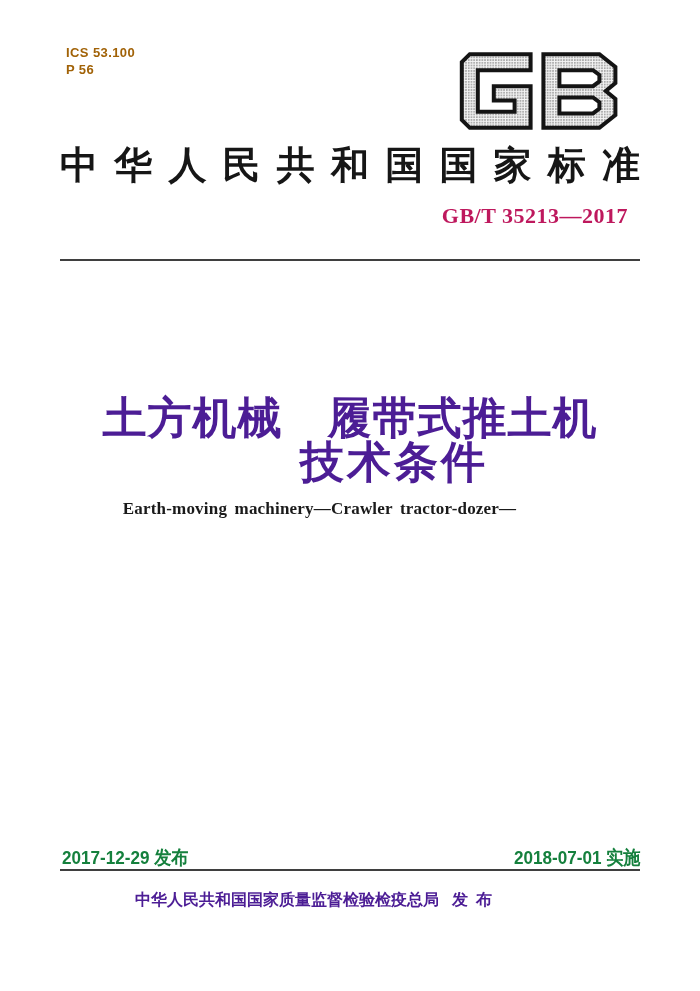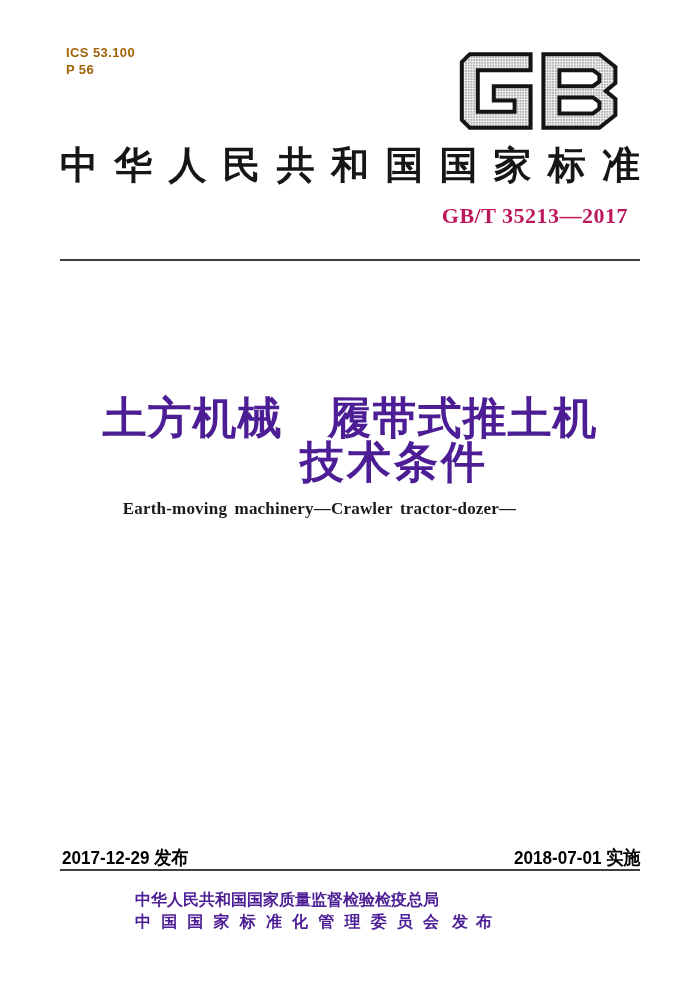--- a/index.html
+++ b/index.html
@@ -59,21 +59,21 @@
     word-spacing: 3px; letter-spacing: 0.2px;
   }
   .title-en-1 { top: 499px; }
   .title-en-2 { top: 524px; }
 
   
   .dates-row {
     position: absolute; left: 62px; top: 845px; width: 578px;
     display: flex; justify-content: space-between; align-items: baseline;
     font-family: "Liberation Sans", "DejaVu Sans", sans-serif;
-    font-weight: 700; font-size: 19px; color: #000000;
+    font-weight: 700; font-size: 19px; color: #15803d;
   }
   .date-issue   { transform: scaleX(0.9); transform-origin: left center; }
   .date-implement { transform: scaleX(0.9); transform-origin: right center; }
 
   
   .issuer-block {
     position: absolute; left: 135px; top: 889px;
     display: flex; align-items: flex-end; gap: 13px;
     font-weight: 700; font-size: 16px; color: #4c1d95;
   }
@@ -125,18 +125,17 @@
   <div class="dates-row">
     <span class="date-issue">2017-12-29 发布</span>
     <span class="date-implement">2018-07-01 实施</span>
   </div>
 
   <div class="rule rule-bottom"></div>
 
   <div class="issuer-block">
     <div class="issuer-lines">
       <div class="issuer-line-1">中华人民共和国国家质量监督检验检疫总局</div>
-      <div class="issuer-line-2">中国国家标准化管理委员会</div>
     </div>
     <div class="publish-label">发 布</div>
   </div>
 
 </div>
 
 </body></html>

